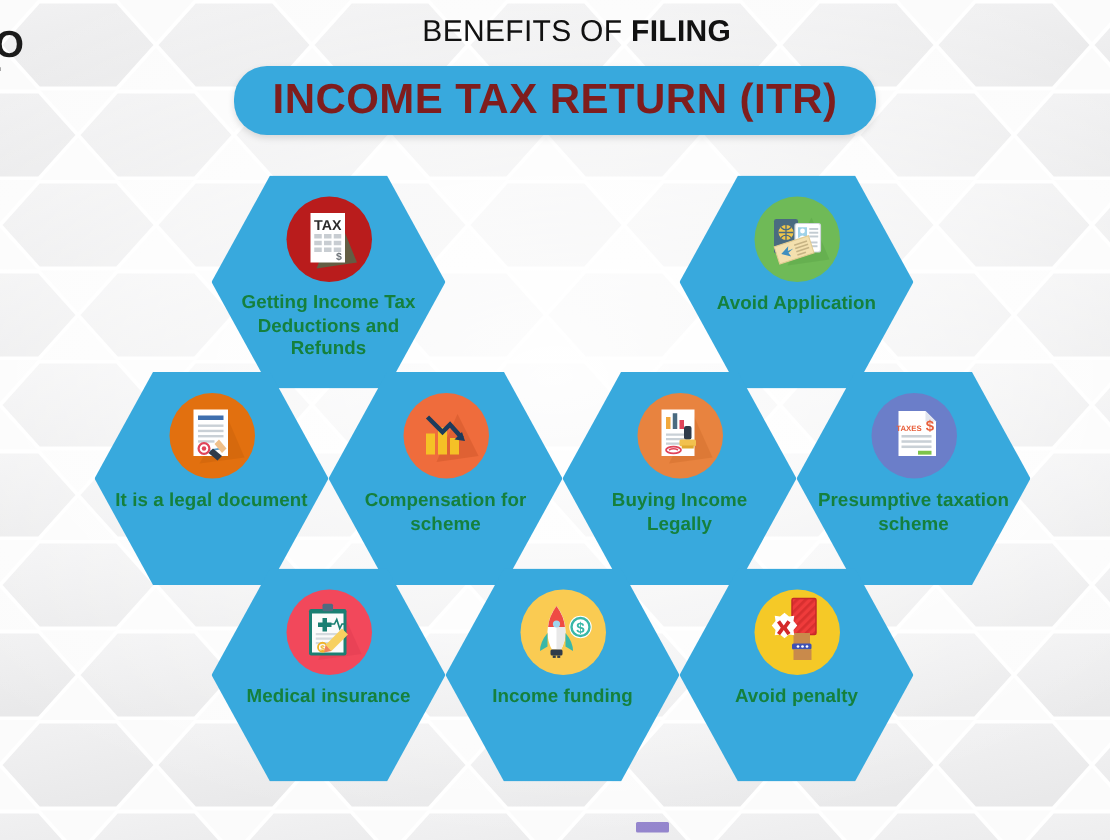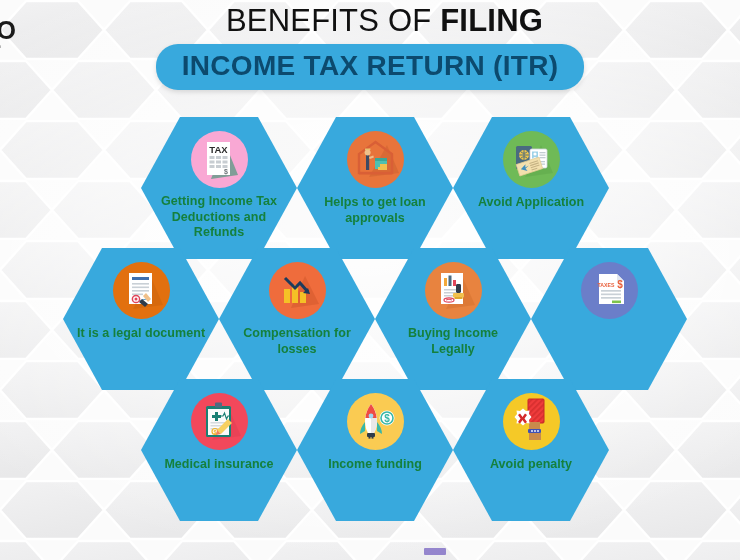--- a/index.html
+++ b/index.html
@@ -11,33 +11,33 @@
   
   #bg-pattern{position:absolute;inset:0;z-index:0;}
   #bg-vignette{
     position:absolute;inset:0;z-index:1;pointer-events:none;
     background:
       radial-gradient(ellipse 70% 55% at 50% 45%, rgba(255,255,255,.92) 0%, rgba(255,255,255,.55) 55%, rgba(255,255,255,0) 100%);
   }
   
   #header{position:absolute;left:0;top:0;width:740px;z-index:5;text-align:center;}
   #title-line1{
-    font-size:31px;letter-spacing:.2px;color:#111;
+    font-size:20px;letter-spacing:.2px;color:#111;
     margin-top:4px;line-height:34px;white-space:nowrap;margin-left:29px;
   }
   #title-line1 .reg{font-weight:400;}
   #title-line1 .bold{font-weight:700;}
   #title-pill{
     display:inline-block;margin-top:6px;
     background:#38a9dd;border-radius:22px;
     padding:7px 26px 9px 26px;
     box-shadow:0 2px 5px rgba(0,0,0,.13);
   }
   #title-pill span{
-    color:#0c4a6e;font-size:28px;font-weight:700;letter-spacing:.3px;
+    color:#7f1d1d;font-size:28px;font-weight:700;letter-spacing:.3px;
     white-space:nowrap;line-height:30px;display:block;
   }
   
   #logo{position:absolute;left:-22px;top:18px;z-index:6;width:70px;text-align:left;}
   #logo-mark{font-size:25px;font-weight:700;color:#1a1a1a;line-height:24px;letter-spacing:-1px;}
   #logo-tag{font-size:5.5px;color:#6a6a6a;letter-spacing:.2px;margin-top:1px;}
   
   #hexgrid{position:absolute;left:0;top:0;width:740px;height:560px;z-index:4;}
   .hex{position:absolute;width:156px;height:142px;}
   .hex .shape{
@@ -95,21 +95,21 @@
   <div id="title-pill">
     <span>INCOME TAX RETURN (ITR)</span>
   </div>
 </div>
 
 <div id="hexgrid">
 
   <div class="hex three-line" style="left:141px;top:117px;">
     <div class="shape"></div>
     <div class="inner">
-      <div class="icon-circle" style="background:#f9a8d4">
+      <div class="icon-circle" style="background:#b91c1c">
         <svg width="57" height="57" viewBox="0 0 57 57">
           <path d="M34 12 L47 44 L20 48 Z" fill="#1e9464" opacity=".55"></path>
           <rect x="16" y="11" width="23" height="33" fill="#ffffff"></rect>
           <text x="27.5" y="22" font-family="Liberation Sans, sans-serif" font-size="9.5" font-weight="700" fill="#2b2b2b" text-anchor="middle">TAX</text>
           <g fill="#c8cdd2">
             <rect x="18.5" y="25" width="5" height="3"></rect>
               <rect x="25" y="25" width="5" height="3"></rect>
               <rect x="31.5" y="25" width="5" height="3"></rect>
             <rect x="18.5" y="29.5" width="5" height="3"></rect>
               <rect x="25" y="29.5" width="5" height="3"></rect>
@@ -118,41 +118,20 @@
               <rect x="25" y="34" width="5" height="3"></rect>
               <rect x="31.5" y="34" width="5" height="3"></rect>
           </g>
           <text x="35" y="42.5" font-family="Liberation Sans, sans-serif" font-size="7" font-weight="700" fill="#6d7378" text-anchor="middle">$</text>
         </svg>
       </div>
       <div class="label">Getting Income Tax Deductions and Refunds</div>
     </div>
   </div>
 
-  <div class="hex" style="left:297px;top:117px;">
-    <div class="shape"></div>
-    <div class="inner">
-      <div class="icon-circle" style="background:#e8743b">
-        <svg width="57" height="57" viewBox="0 0 57 57">
-          <path d="M40 14 L52 42 L22 46 Z" fill="#c85f2f" opacity=".45"></path>
-          <path d="M28.5 11 L45 23 L45 42 L12 42 L12 23 Z" fill="none" stroke="#d95f36" stroke-width="2.4"></path>
-          <rect x="12" y="41" width="33" height="2.4" fill="#d95f36"></rect>
-          <rect x="19" y="24" width="3.2" height="15" fill="#3c4a63"></rect>
-          <circle cx="20.6" cy="21.5" r="3" fill="#f0c08a"></circle>
-          <path d="M18 19 h5.4 v-1.6 h-5.4 z" fill="#e8c06a"></path>
-          <rect x="22" y="26" width="4.5" height="2" fill="#f0c08a" transform="rotate(-18 22 26)"></rect>
-          <rect x="28" y="27" width="12" height="11" fill="#4fc1b0"></rect>
-          <rect x="28" y="27" width="12" height="3" fill="#3aa898"></rect>
-          <rect x="33" y="33" width="7" height="6" fill="#f2c14e"></rect>
-          <rect x="31" y="36" width="4" height="3" fill="#f2c14e"></rect>
-        </svg>
-      </div>
-      <div class="label">Helps to get loan approvals</div>
-    </div>
-  </div>
 
   <div class="hex" style="left:453px;top:117px;">
     <div class="shape"></div>
     <div class="inner">
       <div class="icon-circle" style="background:#6fba57">
         <svg width="57" height="57" viewBox="0 0 57 57">
           <path d="M38 14 L50 42 L22 46 Z" fill="#5ba246" opacity=".4"></path>
           <rect x="13" y="15" width="16" height="23" rx="1.5" fill="#4a6b80"></rect>
           <circle cx="21" cy="24" r="5" fill="#f0c64a"></circle>
           <path d="M16 24 h10 M21 19 v10 M17.5 20.5 q3.5 3.5 7 0 M17.5 27.5 q3.5 -3.5 7 0" stroke="#4a6b80" stroke-width=".9" fill="none"></path>
@@ -214,21 +193,21 @@
       <div class="icon-circle" style="background:#ef6c3c">
         <svg width="57" height="57" viewBox="0 0 57 57">
           <path d="M36 14 L50 42 L22 46 Z" fill="#cc5529" opacity=".45"></path>
           <rect x="15" y="27" width="6" height="14" fill="#f5c126"></rect>
           <rect x="23" y="23" width="6" height="18" fill="#f5c126"></rect>
           <rect x="31" y="30" width="6" height="11" fill="#f5c126"></rect>
           <path d="M16 16 L26 26 L31 21 L39 30" stroke="#1d3b5c" stroke-width="3" fill="none" stroke-linejoin="miter"></path>
           <path d="M41 32 L34 31 L39 26 Z" fill="#1d3b5c"></path>
         </svg>
       </div>
-      <div class="label">Compensation for losses</div>
+      <div class="label">Compensation for scheme</div>
     </div>
   </div>
 
   <div class="hex" style="left:375px;top:248px;">
     <div class="shape"></div>
     <div class="inner">
       <div class="icon-circle" style="background:#e8833f">
         <svg width="57" height="57" viewBox="0 0 57 57">
           <path d="M37 14 L50 43 L21 47 Z" fill="#cc6b2b" opacity=".4"></path>
           <rect x="16" y="11" width="22" height="31" fill="#ffffff"></rect>
@@ -261,20 +240,21 @@
           <text x="25" y="25" font-family="Liberation Sans, sans-serif" font-size="5.2" font-weight="700" fill="#e8603c" text-anchor="middle">TAXES</text>
           <text x="39" y="25.5" font-family="Liberation Sans, sans-serif" font-size="10" font-weight="700" fill="#e8603c" text-anchor="middle">$</text>
           <g fill="#c9d0d6">
             <rect x="20" y="28" width="20" height="1.7"></rect>
               <rect x="20" y="31.5" width="20" height="1.7"></rect>
             <rect x="20" y="35" width="20" height="1.7"></rect>
           </g>
           <rect x="31" y="38.5" width="9" height="2.6" fill="#7ec44a"></rect>
         </svg>
       </div>
+      <div class="label">Presumptive taxation scheme</div>
     </div>
   </div>
 
   <div class="hex" style="left:141px;top:379px;text-decoration:underline;">
     <div class="shape"></div>
     <div class="inner">
       <div class="icon-circle" style="background:#f2485b">
         <svg width="57" height="57" viewBox="0 0 57 57">
           <path d="M37 14 L50 43 L21 47 Z" fill="#d93a4c" opacity=".35"></path>
           <rect x="15" y="13" width="25" height="31" rx="1.5" fill="#1b7f73"></rect>

